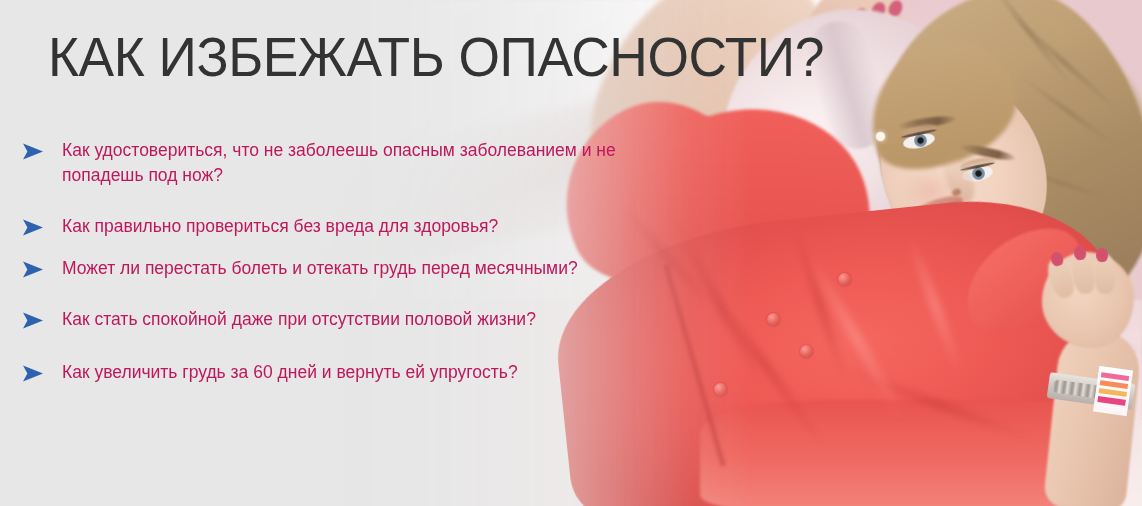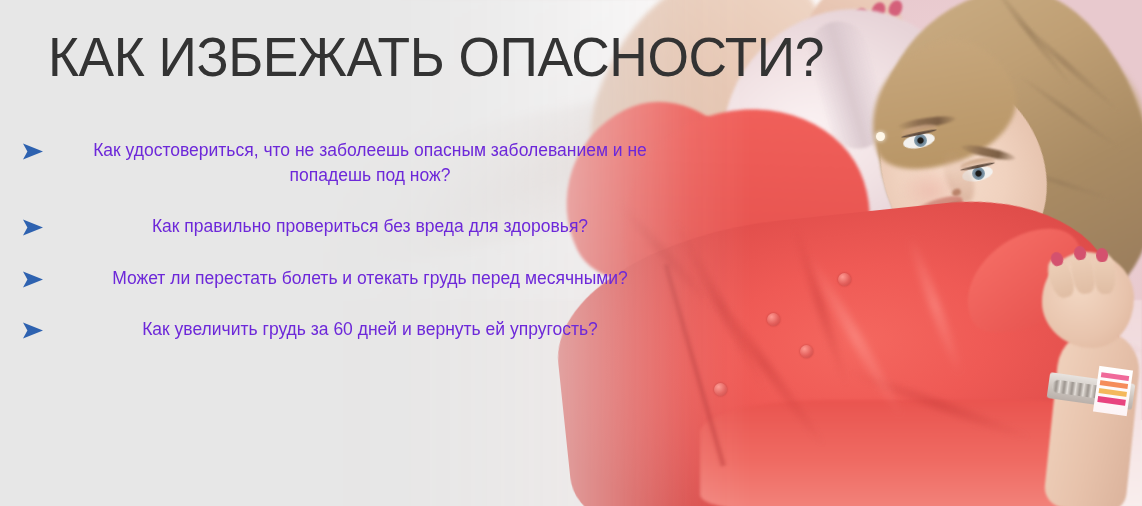--- a/index.html
+++ b/index.html
@@ -365,27 +365,26 @@
     left: 18px;
     top: 138px;
     width: 660px;
     list-style: none;
   }
 
   .bullet-item {
     position: relative;
     padding-left: 44px;
     margin-bottom: 22px;
-    color: #6d28d9;
+    color: #be185d;
     font-size: 17.5px;
     line-height: 25px;
-    text-align: center;
   }
   .bullet-item:nth-child(1) { margin-bottom: 26px; }
-  .bullet-item:nth-child(2) { margin-bottom: 27px; }
+  .bullet-item:nth-child(2) { margin-bottom: 17px; }
   .bullet-item:nth-child(3) { margin-bottom: 26px; }
   .bullet-item:nth-child(4) { margin-bottom: 28px; }
   .bullet-item:nth-child(5) { margin-bottom: 28px; }
 
   .arrow-icon {
     position: absolute;
     left: 4px;
     top: 4px;
     width: 22px;
     height: 17px;
@@ -528,20 +527,28 @@
 
       <li class="bullet-item">
         <span class="arrow-icon">
           <svg width="22" height="17" viewBox="0 0 22 17" xmlns="http://www.w3.org/2000/svg">
             <path d="M1 0.6 L21 8.5 L1 16.4 L5.4 8.5 Z" fill="#2e62b0"></path>
           </svg>
         </span>
         <span class="bullet-text">Может ли перестать болеть и отекать грудь перед месячными?</span>
       </li>
 
+      <li class="bullet-item">
+        <span class="arrow-icon">
+          <svg width="22" height="17" viewBox="0 0 22 17" xmlns="http://www.w3.org/2000/svg">
+            <path d="M1 0.6 L21 8.5 L1 16.4 L5.4 8.5 Z" fill="#2e62b0"></path>
+          </svg>
+        </span>
+        <span class="bullet-text">Как стать спокойной даже при отсутствии половой жизни?</span>
+      </li>
 
       <li class="bullet-item">
         <span class="arrow-icon">
           <svg width="22" height="17" viewBox="0 0 22 17" xmlns="http://www.w3.org/2000/svg">
             <path d="M1 0.6 L21 8.5 L1 16.4 L5.4 8.5 Z" fill="#2e62b0"></path>
           </svg>
         </span>
         <span class="bullet-text">Как увеличить грудь за 60 дней и вернуть ей упругость?</span>
       </li>
 

